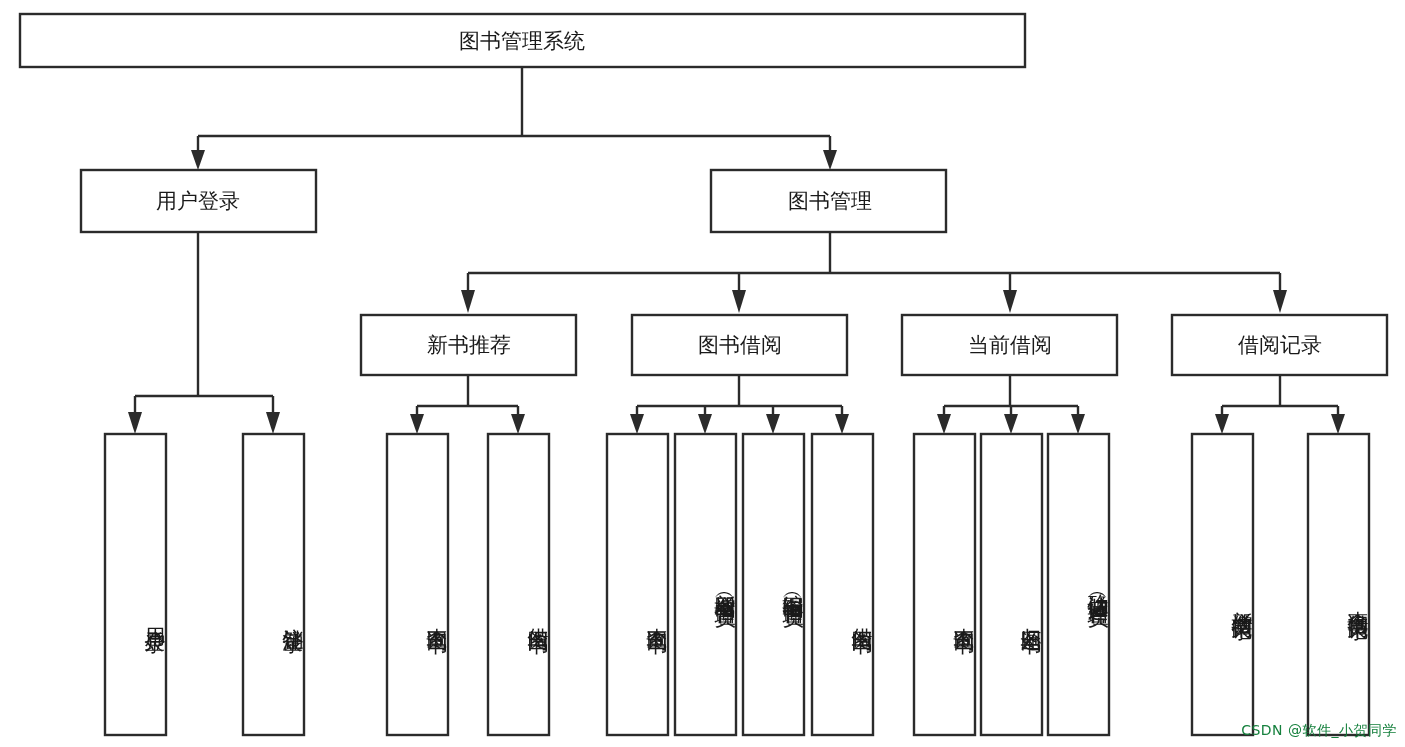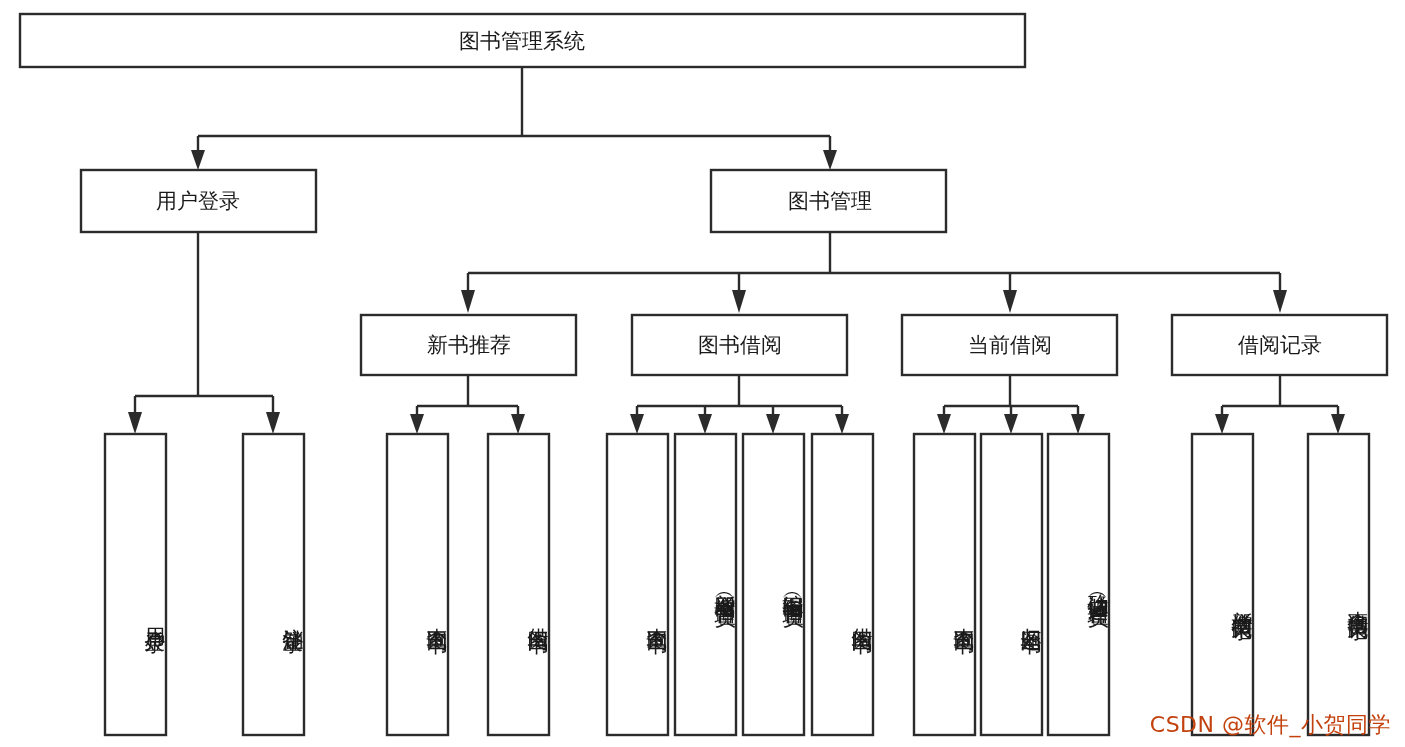--- a/index.html
+++ b/index.html
@@ -58,25 +58,25 @@
     color: #1a1a1a;
     letter-spacing: 2px;
     display: flex;
     align-items: flex-start;
     justify-content: center;
     white-space: nowrap;
     pointer-events: none;
   }
   .watermark {
     position: absolute;
-    right: 14px;
+    right: 8px;
     bottom: 7px;
     font-family: "DejaVu Sans", "Liberation Sans", sans-serif;
-    font-size: 22px;
-    color: #c2410c;
+    font-size: 14px;
+    color: #15803d;
     white-space: nowrap;
     letter-spacing: 0.5px;
   }
 </style>
 </head>
 <body>
 
 <div id="diagram-root">
 
   <svg class="flow" viewBox="0 0 1405 747" xmlns="http://www.w3.org/2000/svg">

